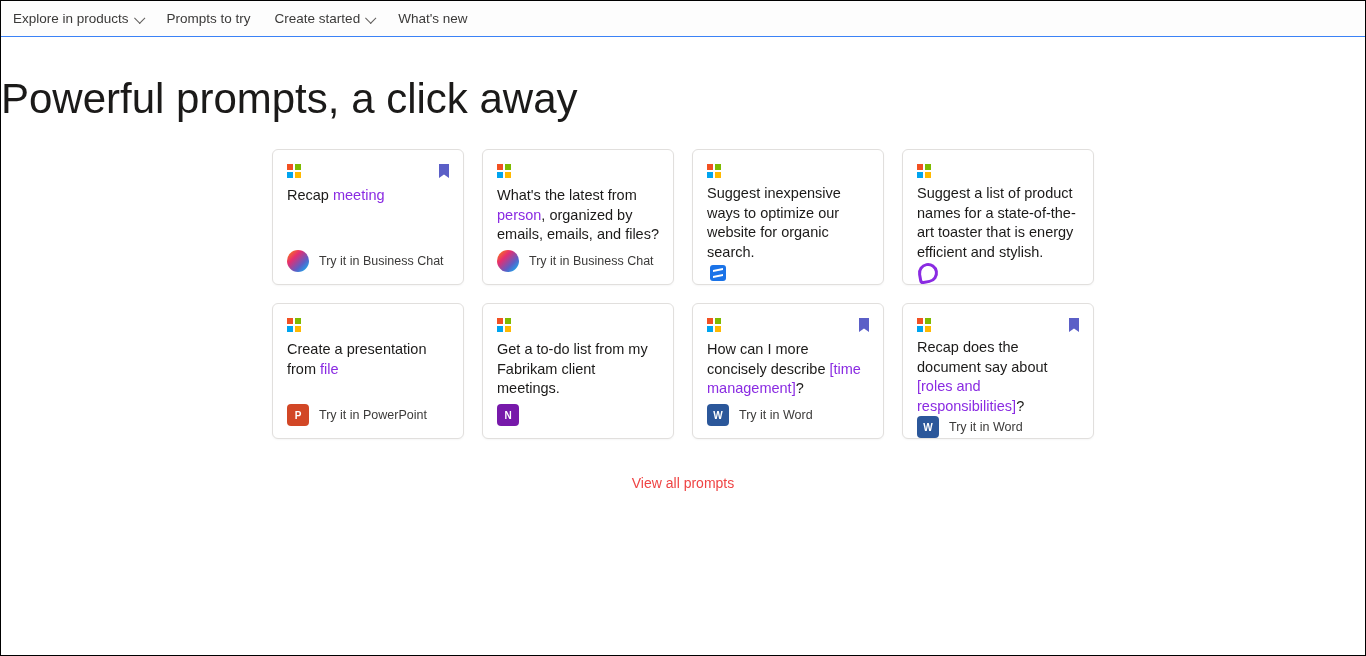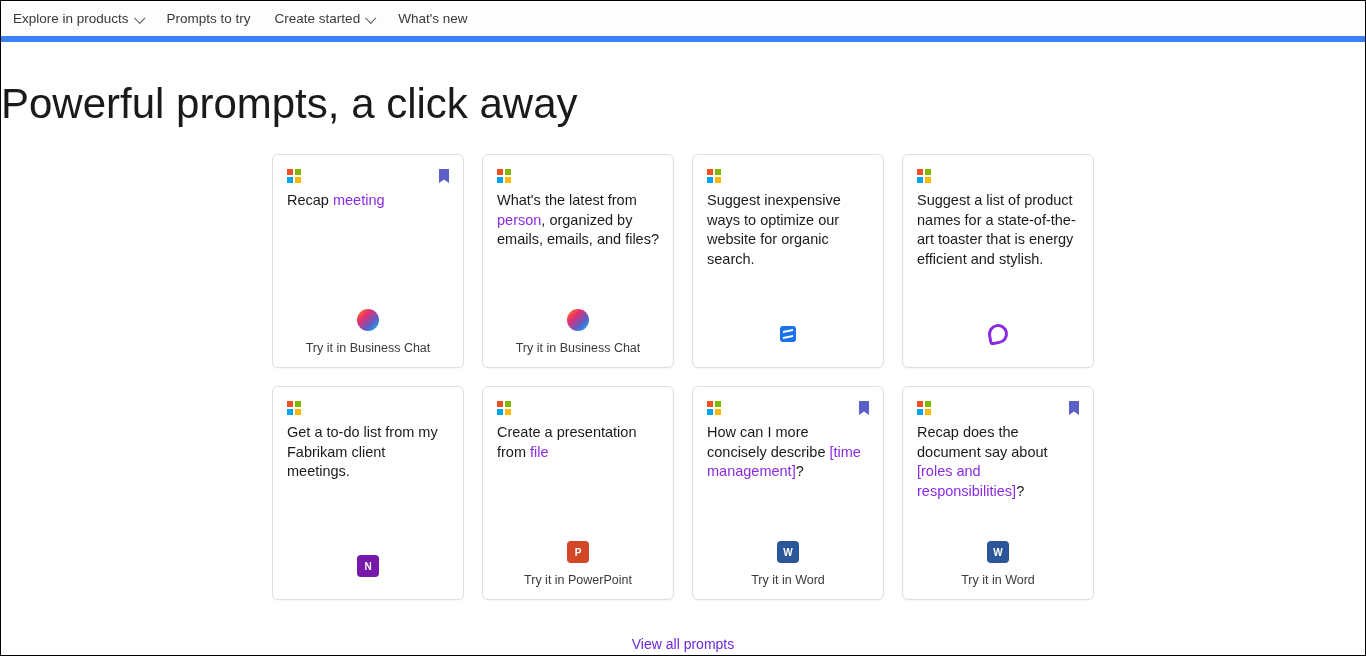--- a/index.html
+++ b/index.html
@@ -10,21 +10,21 @@
     width: 1366px;
     height: 656px;
     border: 1px solid #000;
     overflow: hidden;
   }
   .topnav {
     display: flex;
     align-items: center;
     gap: 24px;
     padding: 8px 12px;
-    border-bottom: 6px solid #3b82f6;
+    border-bottom: 1px solid #3b82f6;
     background: #fdfdfd;
     font-size: 13.5px;
   }
   .topnav-item {
     display: flex;
     align-items: center;
     gap: 4px;
     color: #3b3a39;
     cursor: pointer;
     padding: 2px 0;
@@ -50,21 +50,21 @@
     gap: 18px;
     justify-content: center;
   }
   .card {
     position: relative;
     border: 1px solid #e1dfdd;
     border-radius: 6px;
     background: #fff;
     box-shadow: 0 1px 2px rgba(0,0,0,0.04);
     padding: 14px 14px 12px 14px;
-    height: 214px;
+    height: 136px;
     display: flex;
     flex-direction: column;
     cursor: pointer;
   }
   .card-head {
     display: flex;
     justify-content: space-between;
     align-items: flex-start;
     margin-bottom: 6px;
     height: 16px;
@@ -97,21 +97,20 @@
   .prompt-text .brk {
     color: #8a2be2;
   }
   .card-foot {
     margin-top: auto;
     display: flex;
     align-items: center;
     gap: 10px;
     font-size: 12.5px;
     color: #3b3a39;
-    flex-direction: column;
   }
   .app-icon {
     width: 22px; height: 22px;
     border-radius: 4px;
     display: flex;
     align-items: center;
     justify-content: center;
     background: #f3f2f1;
     font-size: 10px;
     font-weight: 700;
@@ -161,21 +160,21 @@
   .app-onenote::after,.app-ppt::after,.app-word::after{
     font-family: "Segoe UI", sans-serif;
     font-size:10px;
   }
   .viewall {
     text-align: center;
     margin-top: 36px;
     font-size: 14px;
   }
   .viewall a {
-    color: #6d28d9;
+    color: #ef4444;
     text-decoration: none;
     cursor: pointer;
   }
 </style>
 </head>
 <body>
 
 <div class="topnav">
   <div class="topnav-item">
     <span>Explore in products</span>
@@ -273,43 +272,43 @@
   <div class="card">
     <div class="card-head">
       <span class="ms-logo">
           <span></span>
           <span></span>
           <span></span>
           <span></span>
         </span>
     </div>
     <div class="prompt-text">
+      <span>Create a presentation from </span><span class="hl">file</span><span></span>
+    </div>
+    <div class="card-foot">
+      <span class="app-icon app-ppt"></span>
+      <span>Try it in PowerPoint</span>
+    </div>
+  </div>
+
+  <div class="card">
+    <div class="card-head">
+      <span class="ms-logo">
+          <span></span>
+          <span></span>
+          <span></span>
+          <span></span>
+        </span>
+    </div>
+    <div class="prompt-text">
       <span>Get a to-do list from my Fabrikam client meetings.</span>
     </div>
     <div class="card-foot">
       <span class="app-icon app-onenote"></span>
       <span></span>
-    </div>
-  </div>
-
-  <div class="card">
-    <div class="card-head">
-      <span class="ms-logo">
-          <span></span>
-          <span></span>
-          <span></span>
-          <span></span>
-        </span>
-    </div>
-    <div class="prompt-text">
-      <span>Create a presentation from </span><span class="hl">file</span><span></span>
-    </div>
-    <div class="card-foot">
-      <span class="app-icon app-ppt"></span>
-      <span>Try it in PowerPoint</span>
     </div>
   </div>
 
   <div class="card">
     <div class="card-head">
       <span class="ms-logo">
           <span></span>
           <span></span>
           <span></span>
           <span></span>

